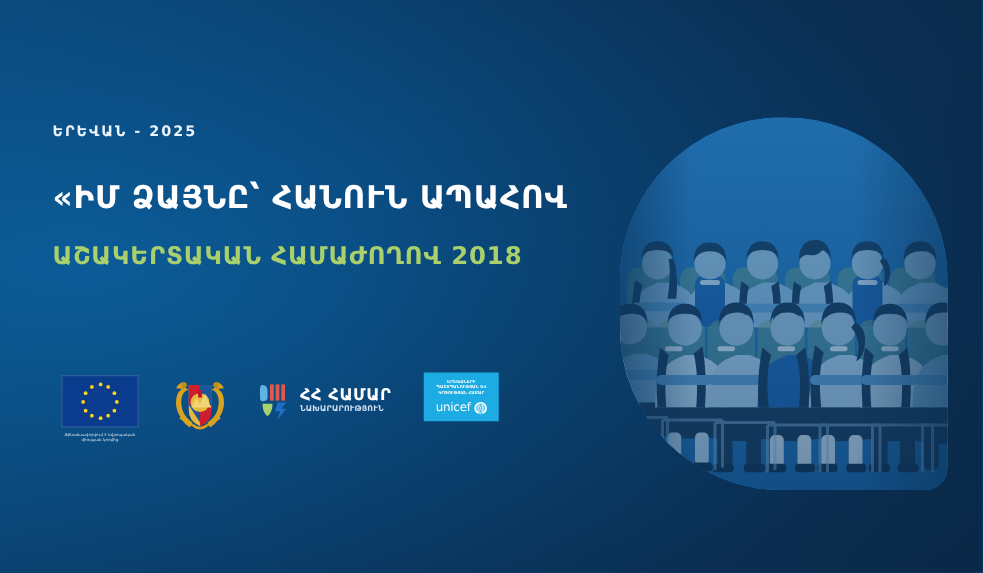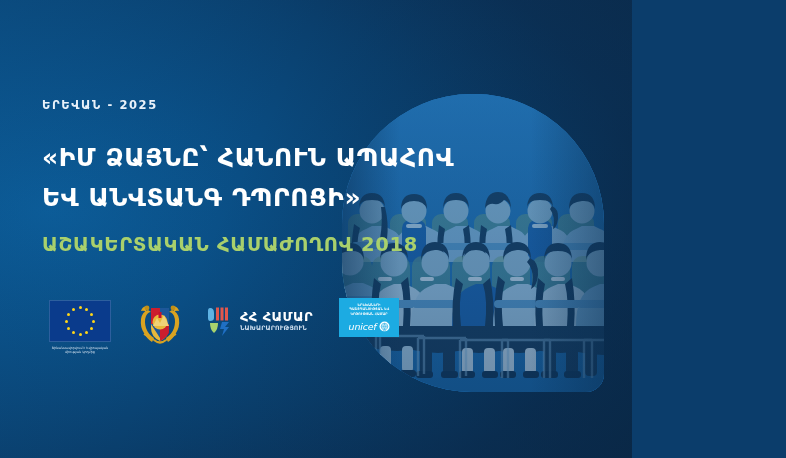--- a/index.html
+++ b/index.html
@@ -4,21 +4,21 @@
 <style>
   * { margin:0; padding:0; box-sizing:border-box; }
   html, body { width:786px; height:458px; overflow:hidden; }
   body {
     font-family: "DejaVu Sans", "Liberation Sans", sans-serif;
     background:#0b3d6b;
   }
 
   .poster {
     position:relative;
-    width:632px;
+    width:786px;
     height:458px;
     overflow:hidden;
     background:
       radial-gradient(120% 95% at 8% 46%, #0c5b97 0%, #0a4d83 28%, #0a3f6d 55%, #0b3157 78%, #0c2c4d 100%);
   }
   
   .poster::after{
     content:"";
     position:absolute; inset:0;
     background:linear-gradient(115deg, rgba(13,95,155,0.30) 0%, rgba(10,62,105,0.0) 38%, rgba(8,40,71,0.35) 78%, rgba(8,36,64,0.55) 100%);
@@ -135,21 +135,21 @@
   }
   .unicef-cap{
     color:#ffffff;
     font-size:3.3px;
     line-height:4.4px;
     font-weight:700;
     text-align:center;
     letter-spacing:0.1px;
     margin-bottom:5px;
   }
-  .unicef-lock{ display:flex; align-items:flex-end; gap:2px;font-style:italic; }
+  .unicef-lock{ display:flex; align-items:flex-end; gap:2px; }
   .unicef-word{
     color:#ffffff; font-size:9.5px; font-weight:400; letter-spacing:-0.2px;
   }
   .unicef-globe{ width:11px; height:11px; }
 
   
   .art{
     position:absolute;
     right:28px; top:94px;
     width:262px; height:298px;
@@ -363,21 +363,20 @@
       <rect x="0" y="284" width="262" height="14" fill="#1b69ad" opacity="0.9"></rect>
     </svg>
     <div class="art-tint"></div>
     <div class="art-fade"></div>
   </div>
 
   <div class="left">
     <div class="eyebrow">ԵՐԵՎԱՆ - 2025</div>
     <div class="headline">
       <span class="l1">«ԻՄ ՁԱՅՆԸ՝ ՀԱՆՈՒՆ ԱՊԱՀՈՎ</span>
-      <span class="l2">ԵՎ ԱՆՎՏԱՆԳ ԴՊՐՈՑԻ»</span>
     </div>
     <div class="subhead">ԱՇԱԿԵՐՏԱԿԱՆ ՀԱՄԱԺՈՂՈՎ 2018</div>
   </div>
 
   <div class="logos">
 
     <div class="logo eu-wrap">
       <div class="eu-flag">
         <div class="eu-stars">
           <i style="left:13.5px; top:0px;"></i>

